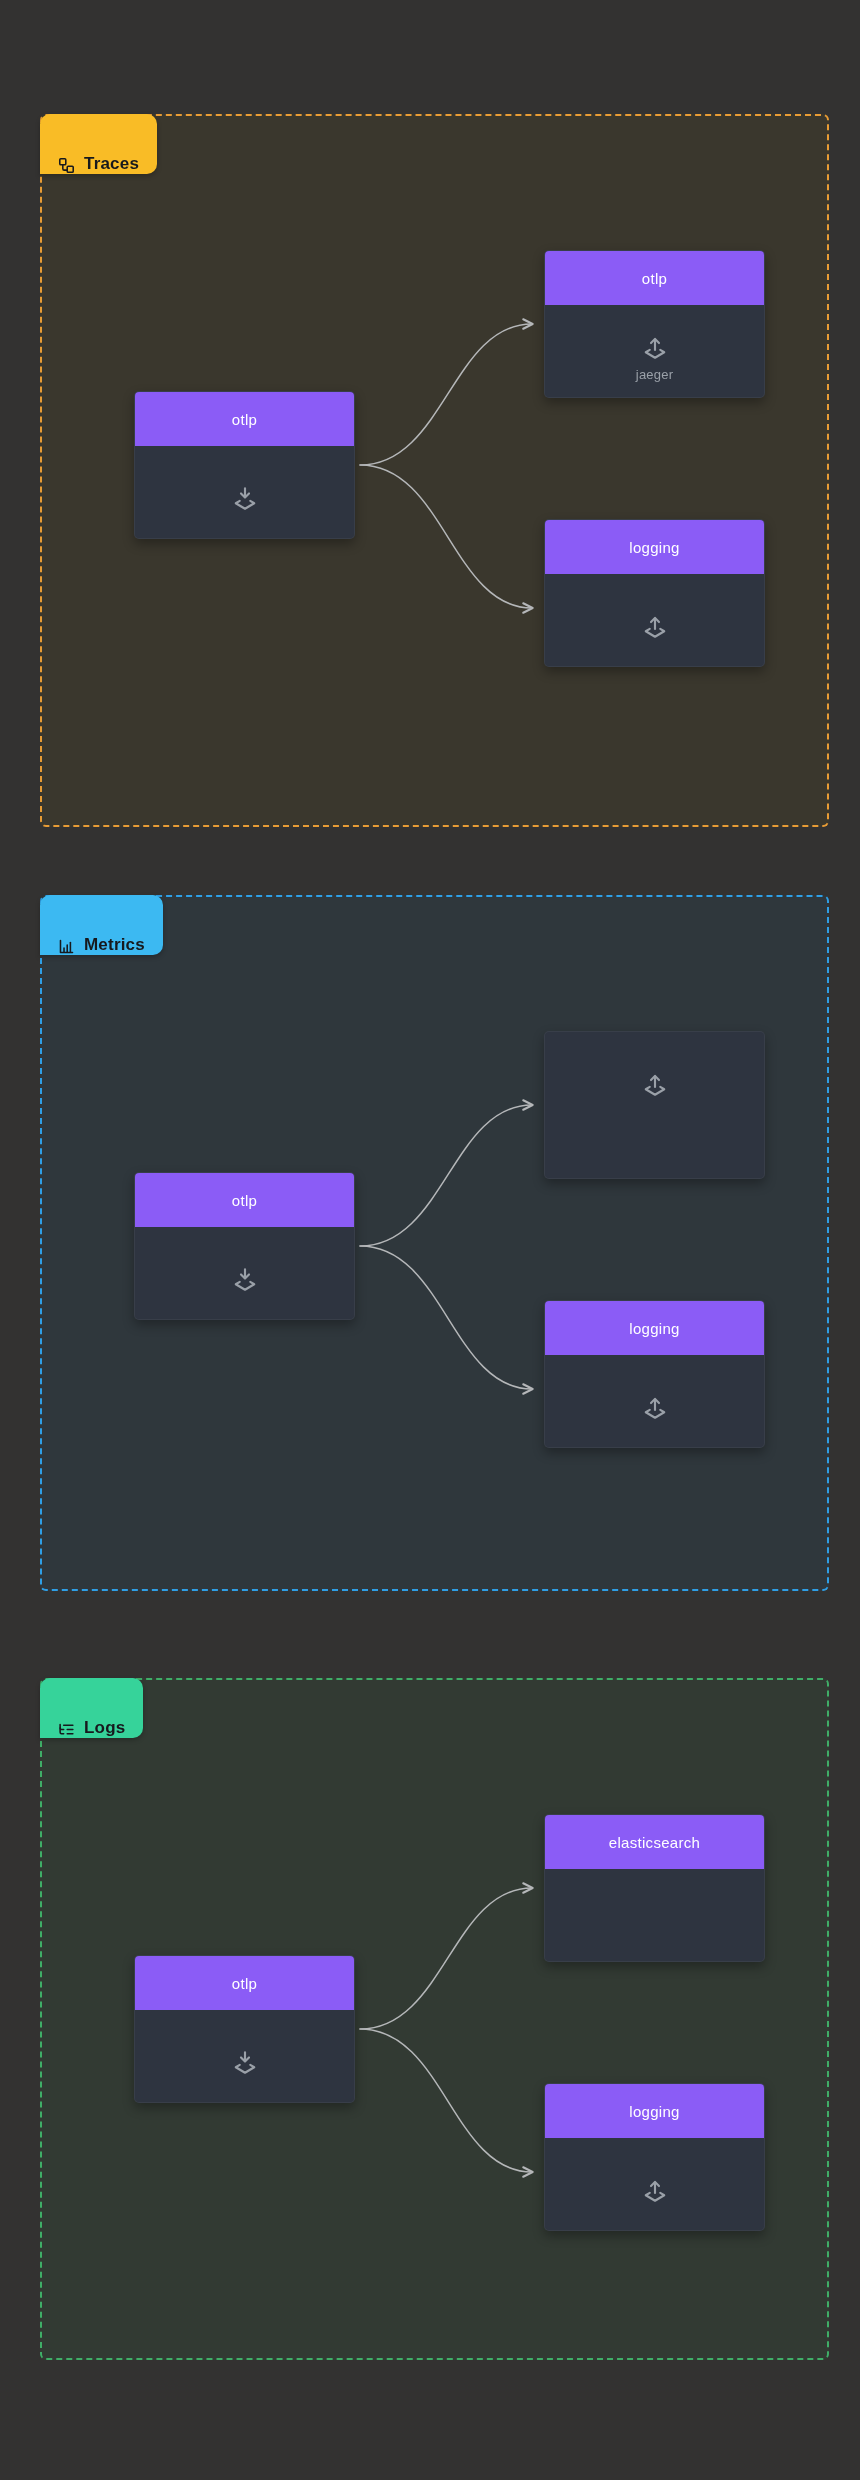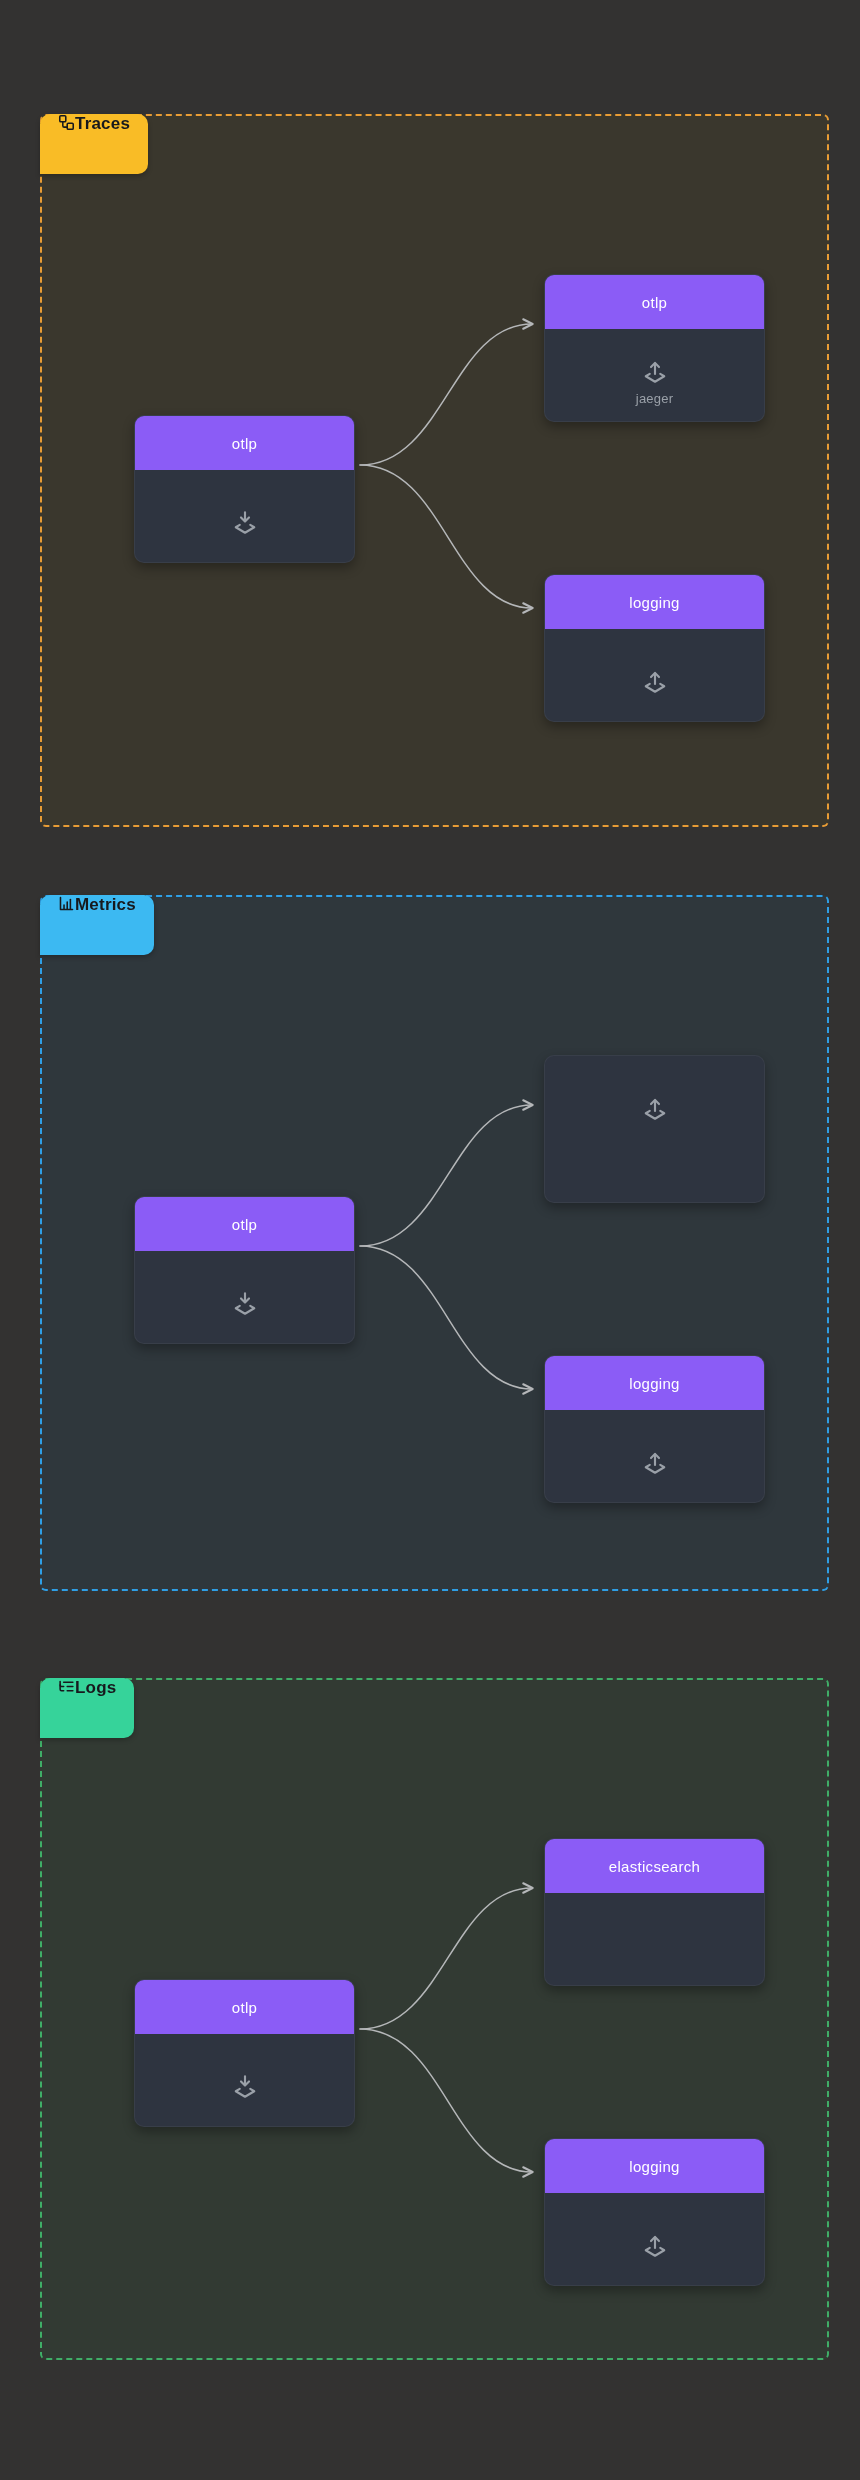--- a/index.html
+++ b/index.html
@@ -25,21 +25,22 @@
   #section-traces  { top: 114px;  height: 713px; }
   #section-metrics { top: 895px;  height: 696px; }
   #section-logs    { top: 1678px; height: 682px; }
 
   .tab {
     position: absolute;
     top: -2px;
     left: -2px;
     height: 60px;
     display: flex;
-    align-items: flex-start;
+    align-items: flex-end;
+    gap: 9px;
     padding: 0 18px;
     background: var(--accent, #ccc);
     border-radius: 10px 10px 10px 0;
     box-shadow: 0 2px 5px rgba(0,0,0,0.25);
   }
   .tab-text {
     font-size: 17px;
     font-weight: 700;
     color: #17191d;
     letter-spacing: 0.2px;
@@ -57,31 +58,30 @@
     fill: none;
     stroke: var(--arrow, #b5b7b9);
     stroke-width: 1.5;
     stroke-linecap: round;
   }
 
   .node {
     position: absolute;
     width: 221px;
     height: 148px;
-    border-radius: 10px;
+    border-radius: 5px;
     background: var(--node-body, #2e3440);
     border: 1px solid rgba(255,255,255,0.05);
     box-shadow: 0 5px 12px rgba(0,0,0,0.32);
     overflow: hidden;
     box-sizing: border-box;
-    margin-top: 24px;
   }
   .n-receiver { left: 92px;  top: 275px; }
   .n-exp1     { left: 502px; top: 134px; }
-  .n-exp2     { left: 502px; top: 434px; }
+  .n-exp2     { left: 502px; top: 403px; }
 
   .node-header {
     height: 54px;
     background: var(--node-header, #8b5cf6);
     color: #ffffff;
     display: flex;
     align-items: center;
     justify-content: center;
     font-size: 15px;
     letter-spacing: 0.3px;

